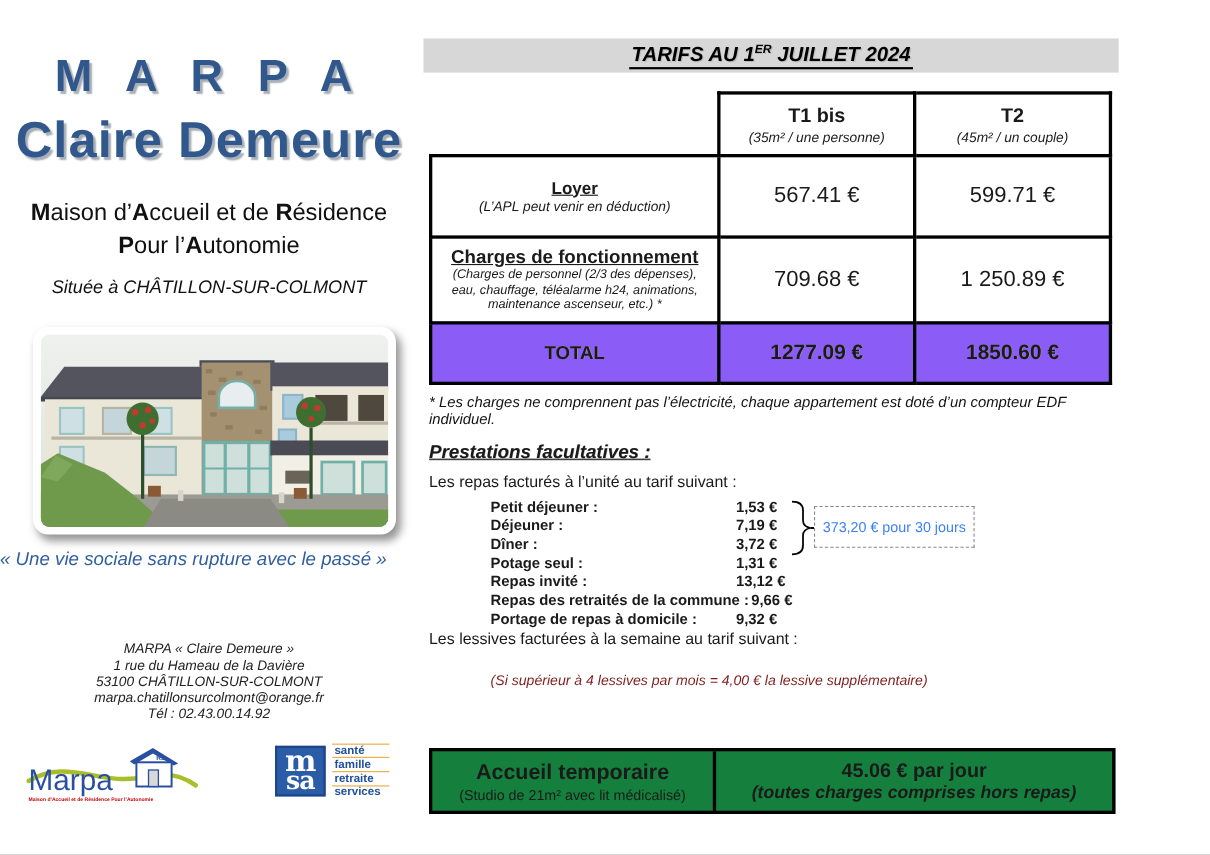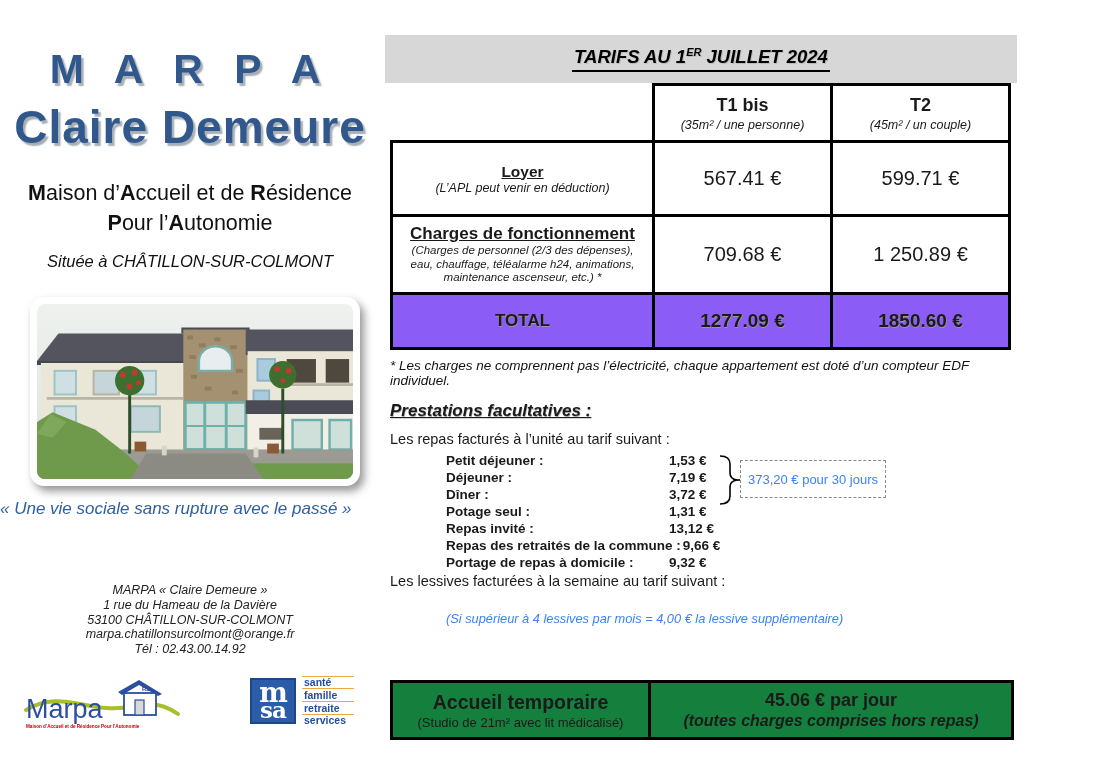--- a/index.html
+++ b/index.html
@@ -36,21 +36,21 @@
     color:#fff; display:flex; flex-direction:column; align-items:center; justify-content:center;
     font-family:"DejaVu Serif", serif; font-weight:bold; line-height:0.72; margin-top:2px;
   }
   .msa-m { font-size:27px; letter-spacing:-1px; }
   .msa-sa { font-size:23px; letter-spacing:-1px; }
   .msa-words { margin-left:6px; display:flex; flex-direction:column; justify-content:center; }
   .msa-word { border-top:1.5px solid #e9a93c; color:#1f4f9c; font-weight:bold; font-size:10.5px; line-height:11.2px; padding:0.5px 2px 0 2px; width:52px; }
 
   
   .tarif-header {
-    left:385px; top:35px; width:632px; height:48px; background:#d7d7d7;
+    left:385px; top:35px; width:632px; height:31px; background:#d7d7d7;
     display:flex; align-items:center; justify-content:center;
   }
   .tarif-header .t {
     font-weight:bold; font-style:italic; font-size:18.5px; color:#000;
     border-bottom:2px solid #000; padding:0 2px 1px 2px; text-shadow:1px 1px 0 #bcbcbc;
   }
   .tarif-header sup { font-size:11px; vertical-align:super; }
 
   table.ptable { left:390px; top:83px; border-collapse:collapse; position:absolute; }
   .ptable td { border:3px solid #000; text-align:center; vertical-align:middle; padding:2px 6px; }
@@ -80,21 +80,21 @@
   .meal-price { font-weight:bold; font-size:13.5px; white-space:nowrap; padding-left:2px; }
   .brace { left:718px; top:454px; width:30px; height:52px; }
   .dotted-box {
     left:740px; top:460px; width:146px; height:38px; border:1.5px dashed #8a8a8a; background:#fff;
     display:flex; align-items:center; justify-content:center; font-size:13px; color:#3b82f6;
   }
   .laundry-intro { left:390px; top:573px; font-size:14.5px; }
   .laundry-line { left:446px; top:592px; font-size:14px; }
   .laundry-line .lab { font-weight:normal; }
   .laundry-line .pr { font-weight:bold; font-size:13.5px; padding-left:6px; }
-  .laundry-note { left:446px; top:611px; font-style:italic; font-size:12.8px; color:#3b82f6; }
+  .laundry-note { left:446px; top:611px; font-style:italic; font-size:12.8px; color:#7f1d1d; }
 
   .temp-table {
     left:390px; top:680px; width:624px; height:60px; border:3px solid #000;
     background:#15803d; display:flex;
   }
   .temp-left {
     width:258px; border-right:3px solid #000; display:flex; flex-direction:column;
     align-items:center; justify-content:center;
   }
   .temp-right { flex:1; display:flex; flex-direction:column; align-items:center; justify-content:center; }

